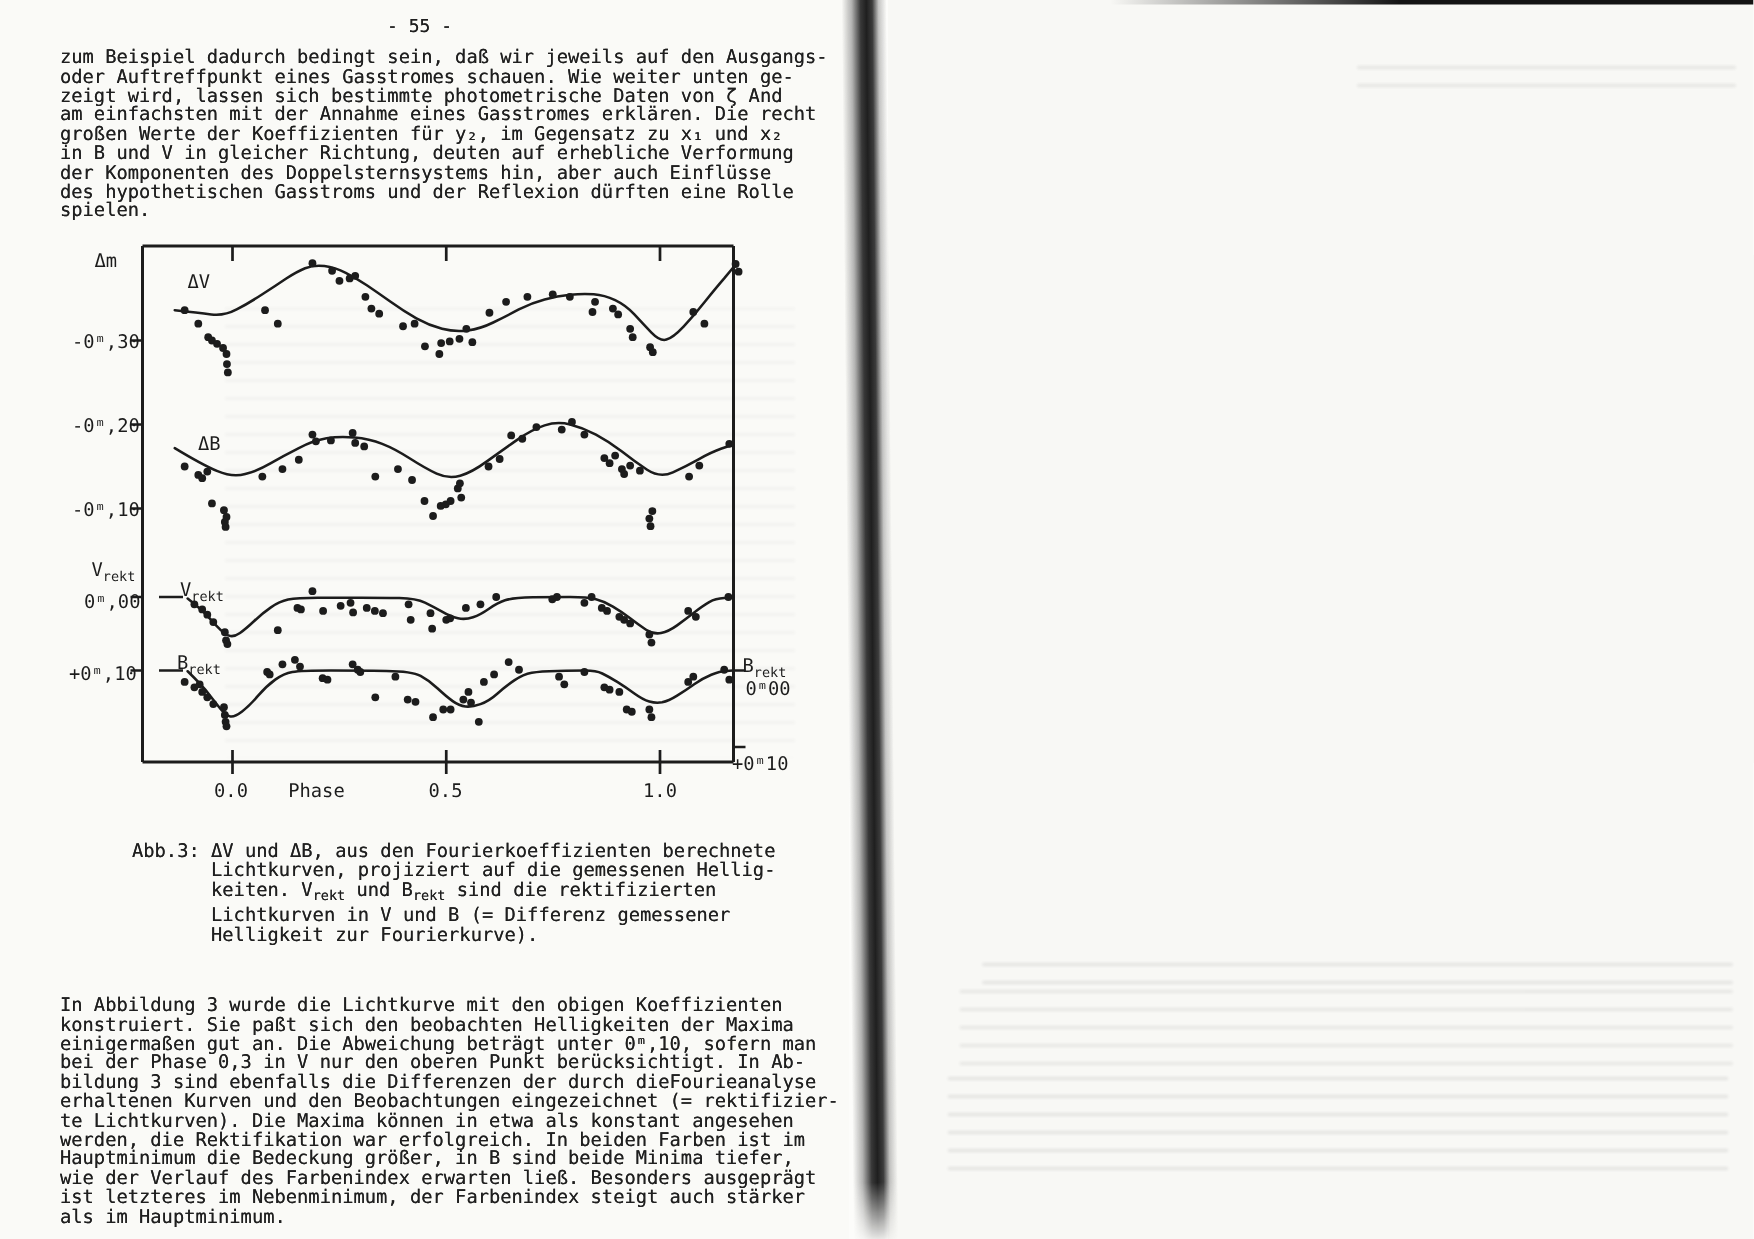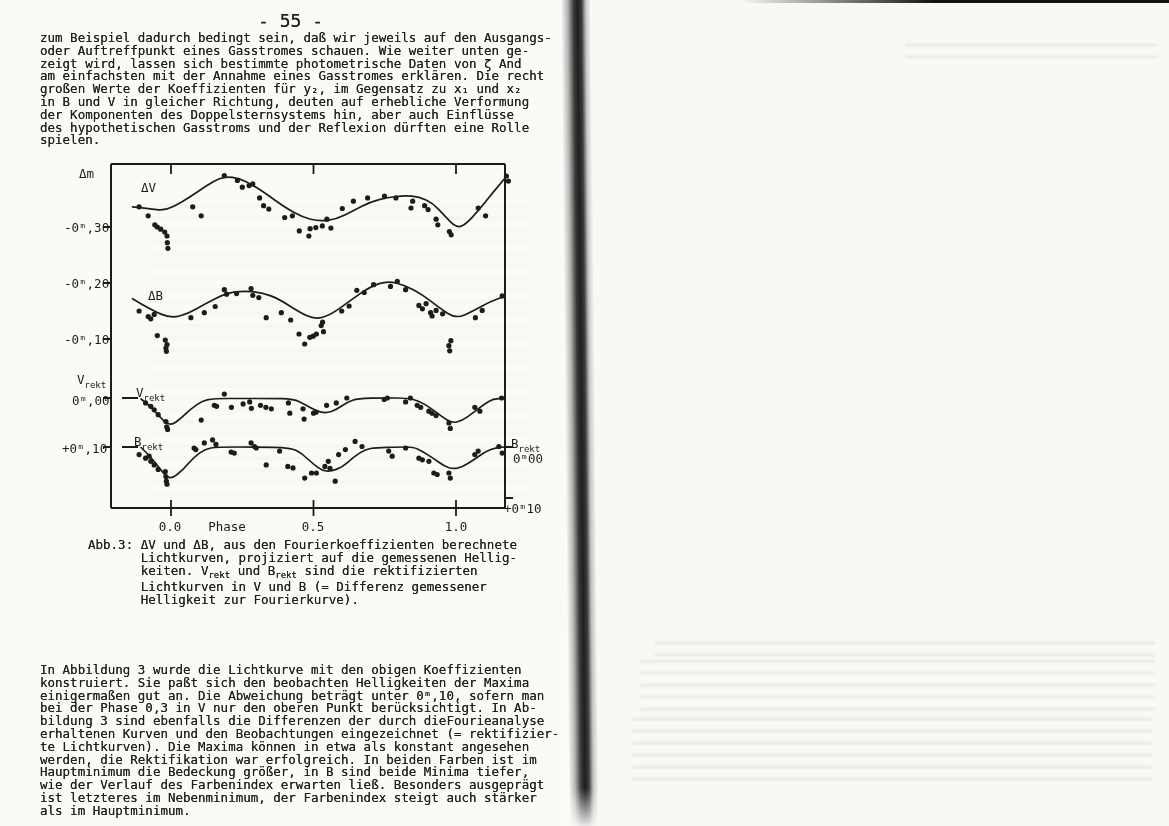--- a/index.html
+++ b/index.html
@@ -11,22 +11,22 @@
   }
   .page{position:absolute;top:0;height:826px}
   .page-left{left:0;width:566px;background:#fafaf7}
   .page-right{left:592px;width:577px;background:#f8f8f5}
   .txt{
     position:absolute;white-space:pre;font-size:12.5px;z-index:2;
     text-shadow:0 0 0.4px rgba(25,25,25,.85);
   }
   .lh-l{line-height:12.8px}
   sub{font-size:9px;vertical-align:-3px}
-  .pagenum{position:absolute;font-size:18px;z-index:2;text-shadow:0 0 .4px rgba(25,25,25,.85)}
-  .figure-wrap{position:absolute;left:56px;top:160px;width:510px;height:382px;z-index:2}
+  .pagenum{position:absolute;font-size:12px;z-index:2;text-shadow:0 0 .4px rgba(25,25,25,.85)}
+  .figure-wrap{position:absolute;left:40px;top:160px;width:510px;height:382px;z-index:2}
   svg text{font-family:"DejaVu Sans Mono","Liberation Mono",monospace}
   .gutter{
     position:absolute;left:565px;top:-4px;width:30px;height:834px;z-index:3;
     background:linear-gradient(to right,
       rgba(90,90,90,0) 0%,rgba(90,90,90,.45) 22%,
       #383838 42%,#1f1f1f 55%,#3c3c3c 68%,
       rgba(110,110,110,.4) 82%,rgba(120,120,120,0) 100%);
     transform:rotate(-0.55deg);
     -webkit-mask-image:linear-gradient(to bottom,black 0 95%,transparent 100%);
     mask-image:linear-gradient(to bottom,black 0 95%,transparent 100%);
@@ -268,21 +268,21 @@
         <text x="92" y="140" font-size="12.5" fill="#1c1c1c" text-anchor="start">ΔB</text>
         <text x="80" y="237" font-size="12.5" fill="#1c1c1c" text-anchor="start">V<tspan font-size="9" dy="3.5">rekt</tspan></text>
         <text x="78" y="286" font-size="12.5" fill="#1c1c1c" text-anchor="start">B<tspan font-size="9" dy="3.5">rekt</tspan></text>
         <text x="114" y="371" font-size="12.5" fill="#1c1c1c" text-anchor="middle">0.0</text>
         <text x="171" y="371" font-size="12.5" fill="#1c1c1c" text-anchor="middle">Phase</text>
         <text x="257" y="371" font-size="12.5" fill="#1c1c1c" text-anchor="middle">0.5</text>
         <text x="400" y="371" font-size="12.5" fill="#1c1c1c" text-anchor="middle">1.0</text>
       </svg>
   </div>
 
-  <div class="txt lh-l" style="left:88px;top:539px;width:470px">Abb.3: ΔV und ΔB, aus den Fourierkoeffizienten berechnete
+  <div class="txt lh-l" style="left:88px;top:561px;width:470px">Abb.3: ΔV und ΔB, aus den Fourierkoeffizienten berechnete
        Lichtkurven, projiziert auf die gemessenen Hellig-
        keiten. V<sub>rekt</sub> und B<sub>rekt</sub> sind die rektifizierten
        Lichtkurven in V und B (= Differenz gemessener
        Helligkeit zur Fourierkurve).</div>
 
   <div class="txt lh-l" style="left:40px;top:664px;width:532px">In Abbildung 3 wurde die Lichtkurve mit den obigen Koeffizienten
 konstruiert. Sie paßt sich den beobachten Helligkeiten der Maxima
 einigermaßen gut an. Die Abweichung beträgt unter 0ᵐ,10, sofern man
 bei der Phase 0,3 in V nur den oberen Punkt berücksichtigt. In Ab-
 bildung 3 sind ebenfalls die Differenzen der durch dieFourieanalyse

